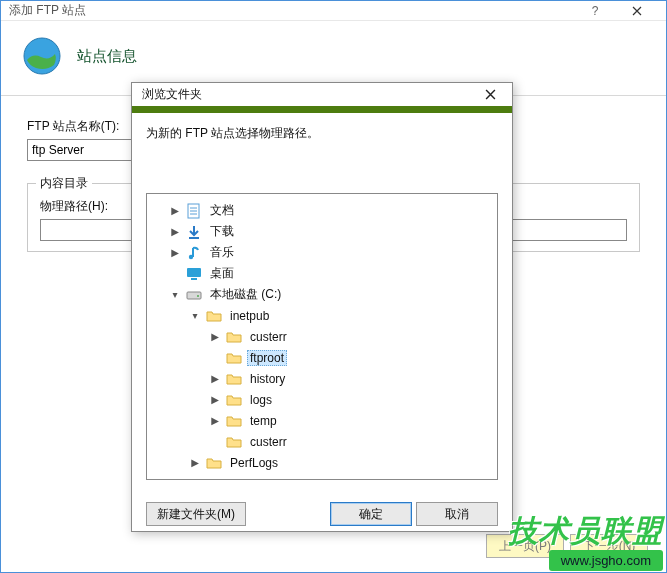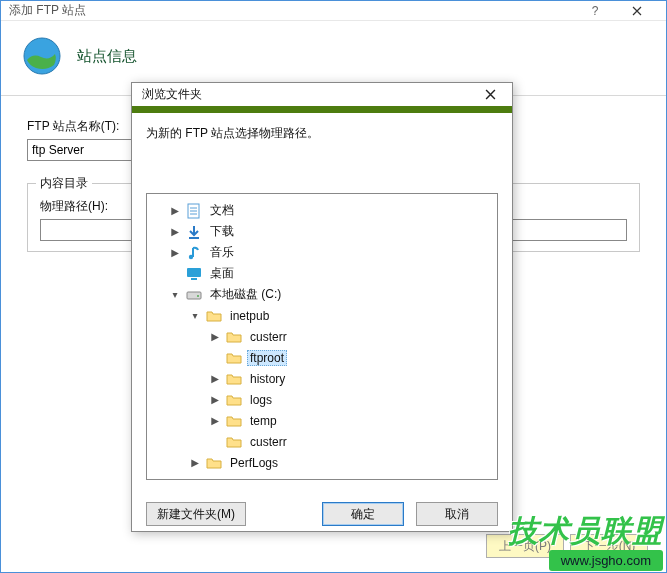--- a/index.html
+++ b/index.html
@@ -33,21 +33,21 @@
 .tree-wrap { flex: 1; border: 1px solid #888; background: #fff; overflow: auto; padding: 6px 6px; }
 .tree { list-style: none; }
 .tree li { list-style: none; white-space: nowrap; }
 .node { display: flex; align-items: center; height: 21px; gap: 5px; }
 .toggle { width: 12px; text-align: center; color: #555; font-size: 10px; user-select: none; }
 .toggle.empty { visibility: hidden; }
 .node .icon { width: 16px; height: 16px; display: inline-flex; align-items: center; justify-content: center; }
 .node .lbl { color: #111; padding: 1px 3px; }
 .node.selected .lbl { background: #cde8ff; border: 1px dotted #6aa8d8; padding: 0 2px; }
 
-.dlg-buttons { display: flex; gap: 12px; padding: 10px 14px 12px 14px; justify-content: flex-end; align-items: center; }
+.dlg-buttons { display: flex; gap: 4px; padding: 10px 14px 12px 14px; justify-content: flex-end; align-items: center; }
 .dlg-btn { min-width: 82px; height: 24px; border: 1px solid #999; background: #e9e9e9; color: #111; display: inline-flex; align-items: center; justify-content: center; }
 .dlg-btn.new { margin-right: auto; min-width: 100px; }
 .dlg-btn.primary { border: 1px solid #2a7ac7; box-shadow: 0 0 0 1px #a7cdf0 inset; }
 
 
 .watermark { position: absolute; right: 4px; bottom: 2px; }
 .wm-text { color: #33c24a; font-size: 30px; font-weight: bold; font-style: italic; text-shadow: 1px 1px 0 #fff, -1px -1px 0 #fff; letter-spacing: 1px; }
 .wm-url { background: #33c24a; color: #0f172a; font-size: 13px; padding: 3px 12px; display: inline-block; border-radius: 3px; margin-top: -2px; float: right; }
 
 

